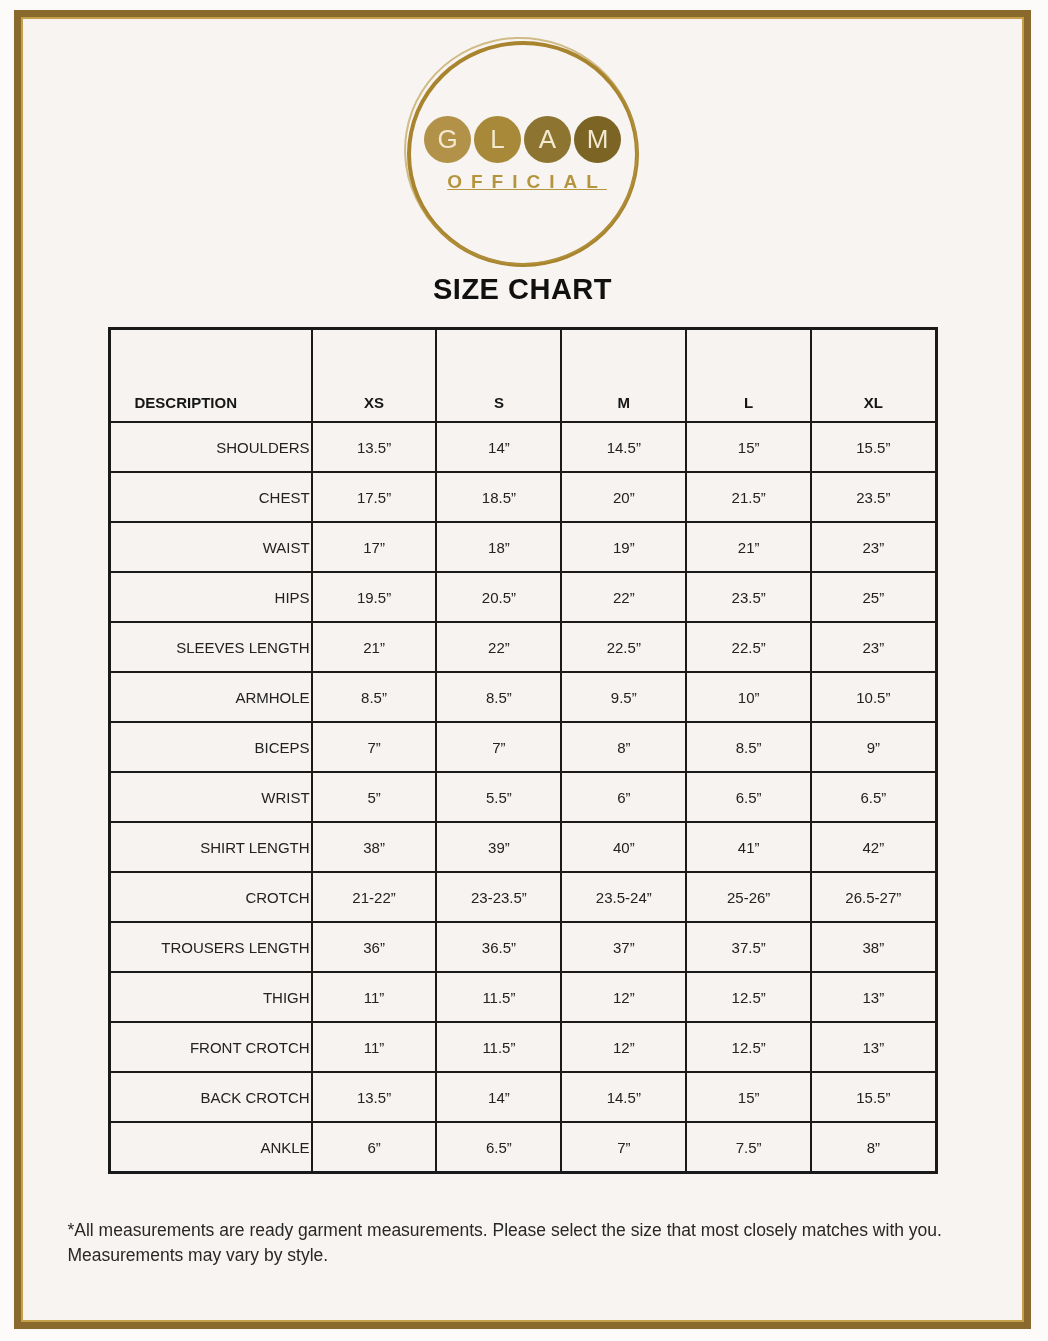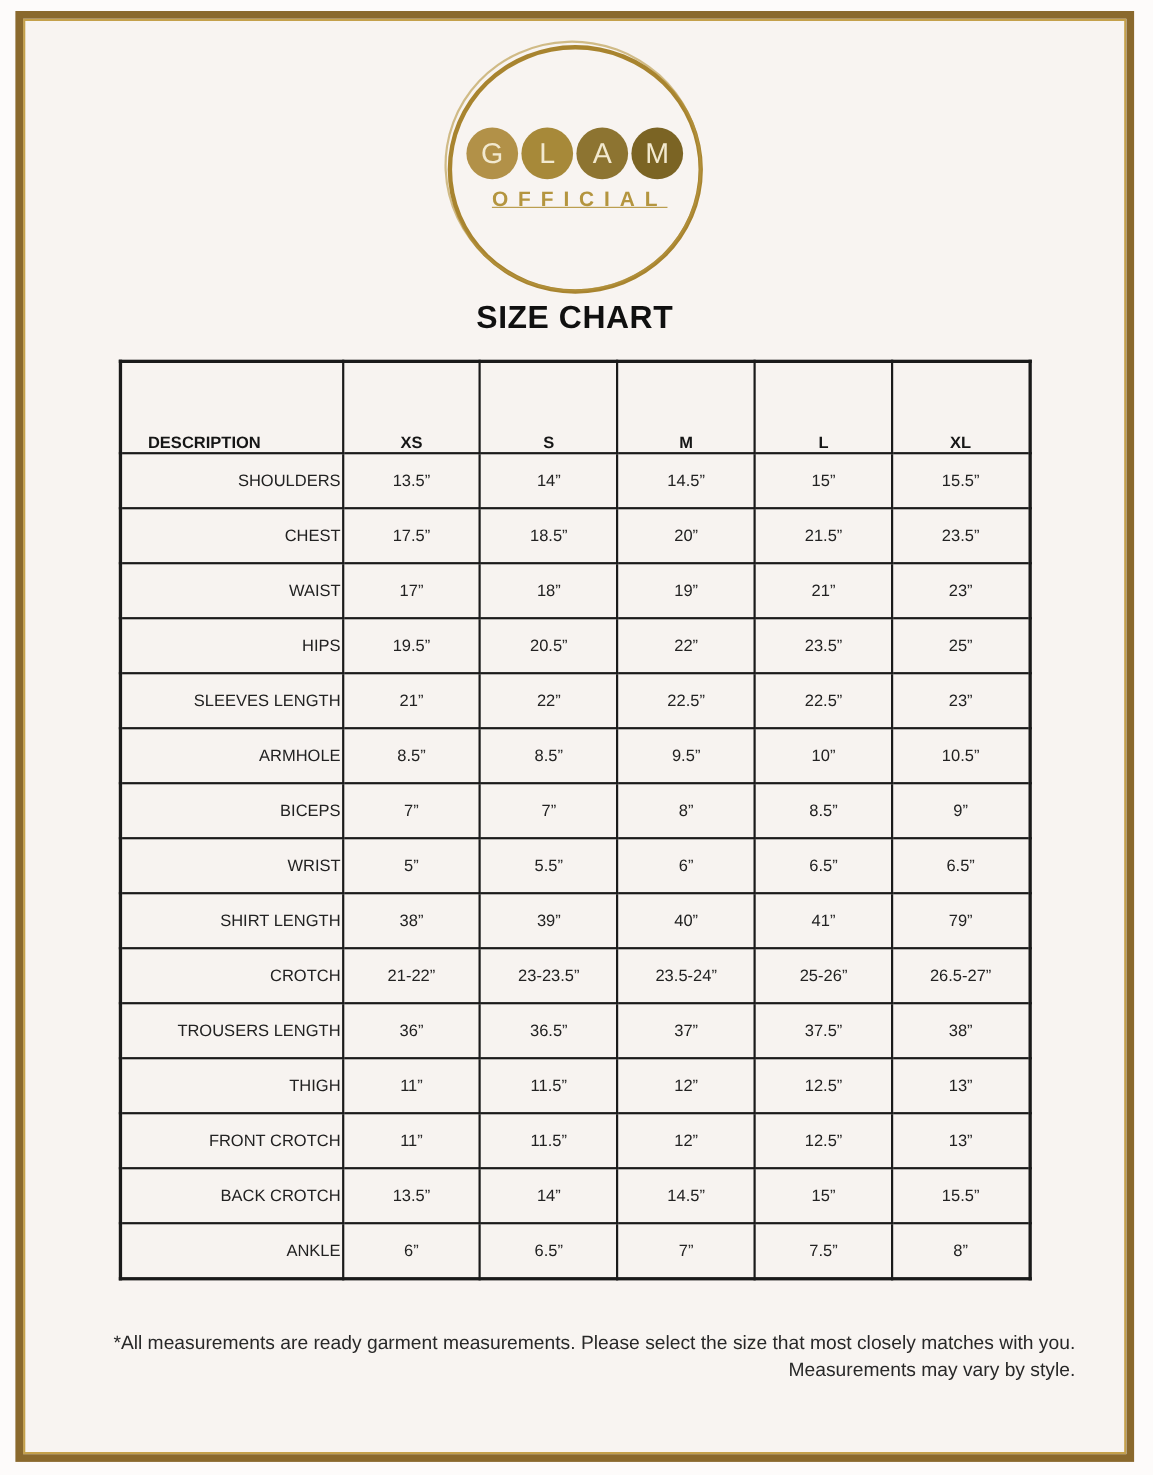--- a/index.html
+++ b/index.html
@@ -50,29 +50,29 @@
   }
   table.size-table {
     width: 830px; margin: 21px auto 0;
     border-collapse: collapse; table-layout: fixed;
     border: 3px solid #1a1a1a;
     background: #f7f3f0;
   }
   col.c-desc { width: 24.5%; }
   th, td { border: 2px solid #1a1a1a; color: #222222; }
   thead th {
-    height: 80px; vertical-align: bottom; padding-bottom: 0;
+    height: 80px; vertical-align: bottom; padding-bottom: 10px;
     font-size: 15px; font-weight: bold; text-align: center; color: #161616;
   }
   thead th.desc { text-align: left; padding-left: 24px; }
   tbody td { height: 46px; text-align: center; font-size: 15px; }
   tbody td.label { text-align: right; padding-left: 26px; }
   .footnote {
     width: 910px; margin: 44px auto 0;
-    text-align: right; font-size: 17.5px; color: #282828; line-height: 1.42;
+    text-align: left; font-size: 17.5px; color: #282828; line-height: 1.42;
   }
 </style>
 </head>
 <body>
 
 <div class="frame" style="border-color: rgb(138, 105, 45); background: rgb(248, 244, 241);">
 
   <div class="logo-wrap">
     <div class="ring" style="border-color: rgb(168, 132, 47);">
       <div class="letters-row">
@@ -166,21 +166,21 @@
           <td>6”</td>
           <td>6.5”</td>
           <td>6.5”</td>
         </tr>
         <tr>
           <td class="label">SHIRT LENGTH</td>
           <td>38”</td>
           <td>39”</td>
           <td>40”</td>
           <td>41”</td>
-          <td>79”</td>
+          <td>42”</td>
         </tr>
         <tr>
           <td class="label">CROTCH</td>
           <td>21-22”</td>
           <td>23-23.5”</td>
           <td>23.5-24”</td>
           <td>25-26”</td>
           <td>26.5-27”</td>
         </tr>
         <tr>

